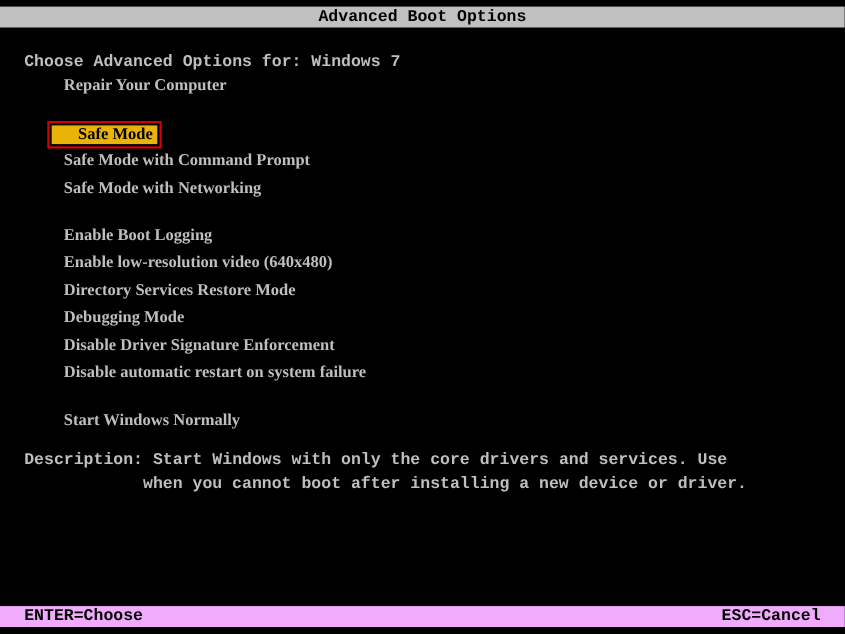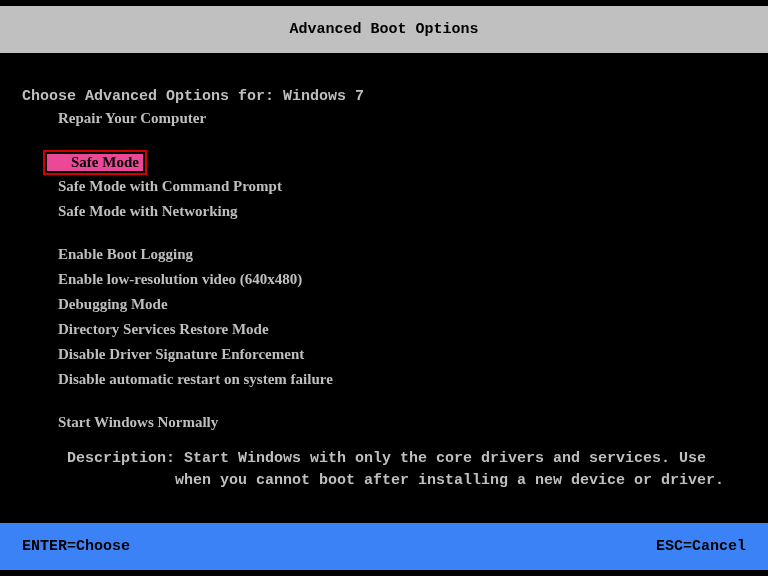--- a/index.html
+++ b/index.html
@@ -16,25 +16,25 @@
       color: #bfbfbf;
       overflow: hidden;
       font-weight: bold;
       line-height: 1.0;
     }
     .title-bar {
       width: 100%;
       background: #c0c0c0;
       color: #000000;
       text-align: center;
-      padding: 16px 0;
+      padding: 2px 0;
       margin-top: 6px;
     }
     .content {
-      padding: 36px 22px 0 22px;
+      padding: 24px 22px 0 22px;
     }
     .instruction1 {
       margin-bottom: 7px;
     }
     .instruction2 {
       margin-bottom: 24px;
     }
     .options {
       padding-left: 36px;
       font-family: Liberation Serif, serif;
@@ -48,52 +48,51 @@
     }
     .group-gap {
       height: 18px;
     }
     .selected-wrap {
       position: relative;
       display: inline-block;
       margin-left: -11px;
     }
     .selected-item {
-      background: #ec4899;
+      background: #eab308;
       color: #000000;
       padding: 1px 4px 1px 24px;
       display: inline-block;
     }
     .red-box {
       position: absolute;
       border: 2px solid #d40000;
       top: -4px;
       left: -4px;
       right: -4px;
       bottom: -4px;
       pointer-events: none;
     }
     .description {
       margin-top: 18px;
-      margin-left: 45px;
     }
     .desc-line1 {
       margin-bottom: 7px;
     }
     .desc-line2 {
       padding-left: 108px;
     }
     .footer-bar {
       position: absolute;
       bottom: 6px;
       left: 0;
       width: 100%;
-      background: #3b82f6;
+      background: #f0abfc;
       color: #000000;
-      padding: 16px 22px;
+      padding: 2px 22px;
       display: flex;
       justify-content: space-between;
     }
   </style>
 </head>
 <body>
 
 <div class="title-bar">
   <span>Advanced Boot Options</span>
 </div>
@@ -123,24 +122,24 @@
 
     <div class="group-gap"></div>
 
     <div class="option-row">
       <span class="option-item">Enable Boot Logging</span>
     </div>
     <div class="option-row">
       <span class="option-item">Enable low-resolution video (640x480)</span>
     </div>
     <div class="option-row">
-      <span class="option-item">Debugging Mode</span>
+      <span class="option-item">Directory Services Restore Mode</span>
     </div>
     <div class="option-row">
-      <span class="option-item">Directory Services Restore Mode</span>
+      <span class="option-item">Debugging Mode</span>
     </div>
     <div class="option-row">
       <span class="option-item">Disable Driver Signature Enforcement</span>
     </div>
     <div class="option-row">
       <span class="option-item">Disable automatic restart on system failure</span>
     </div>
 
     <div class="group-gap"></div>
 

